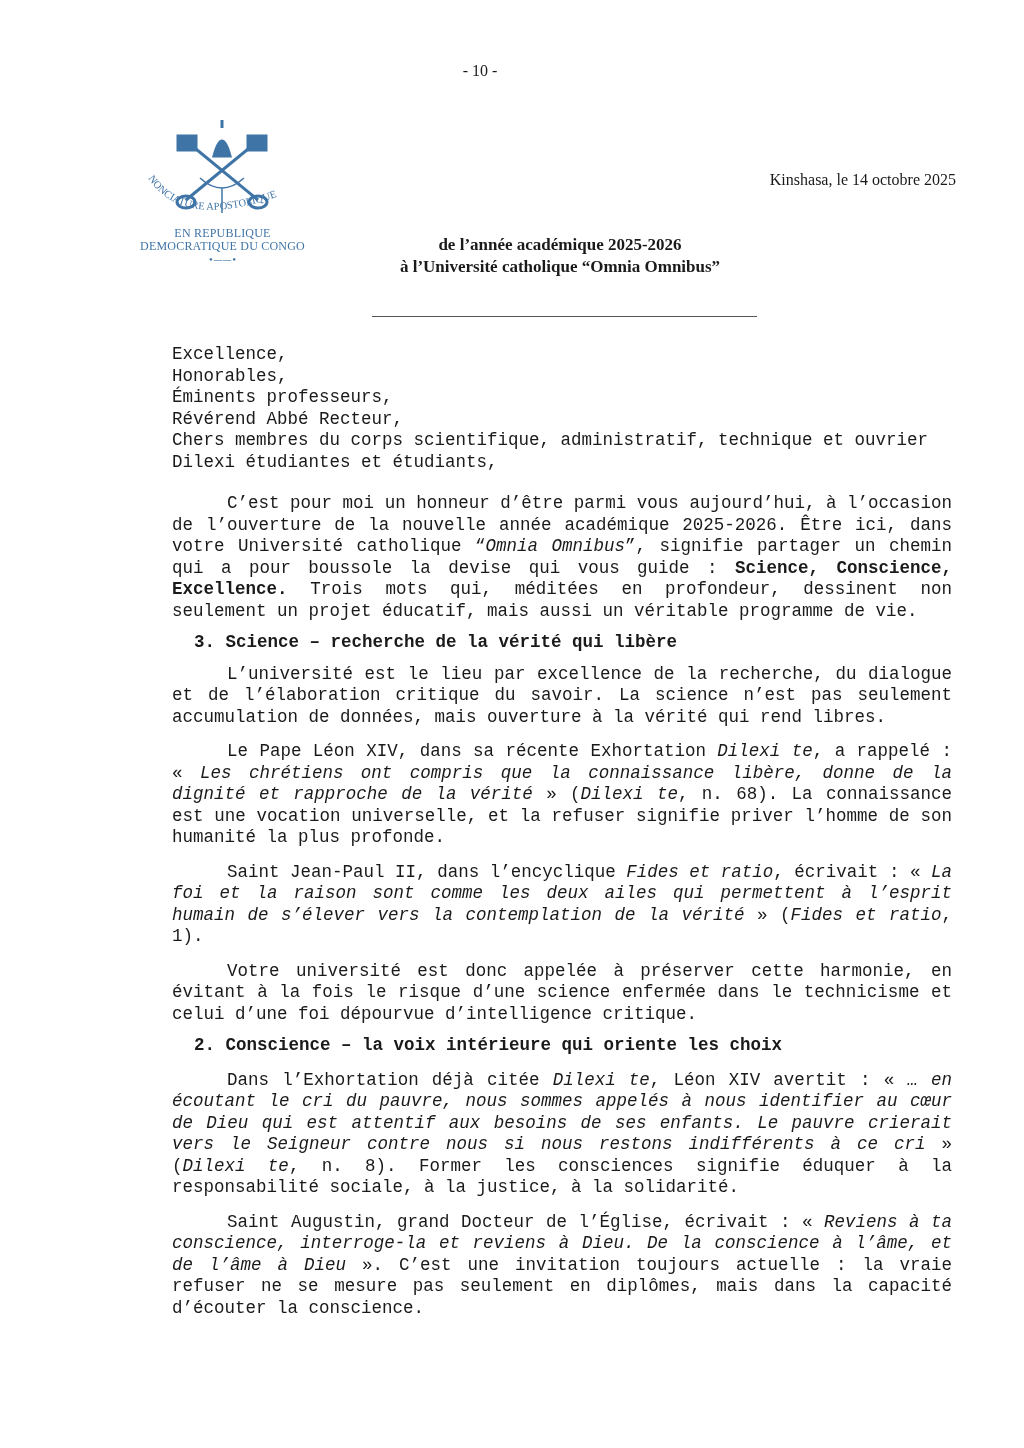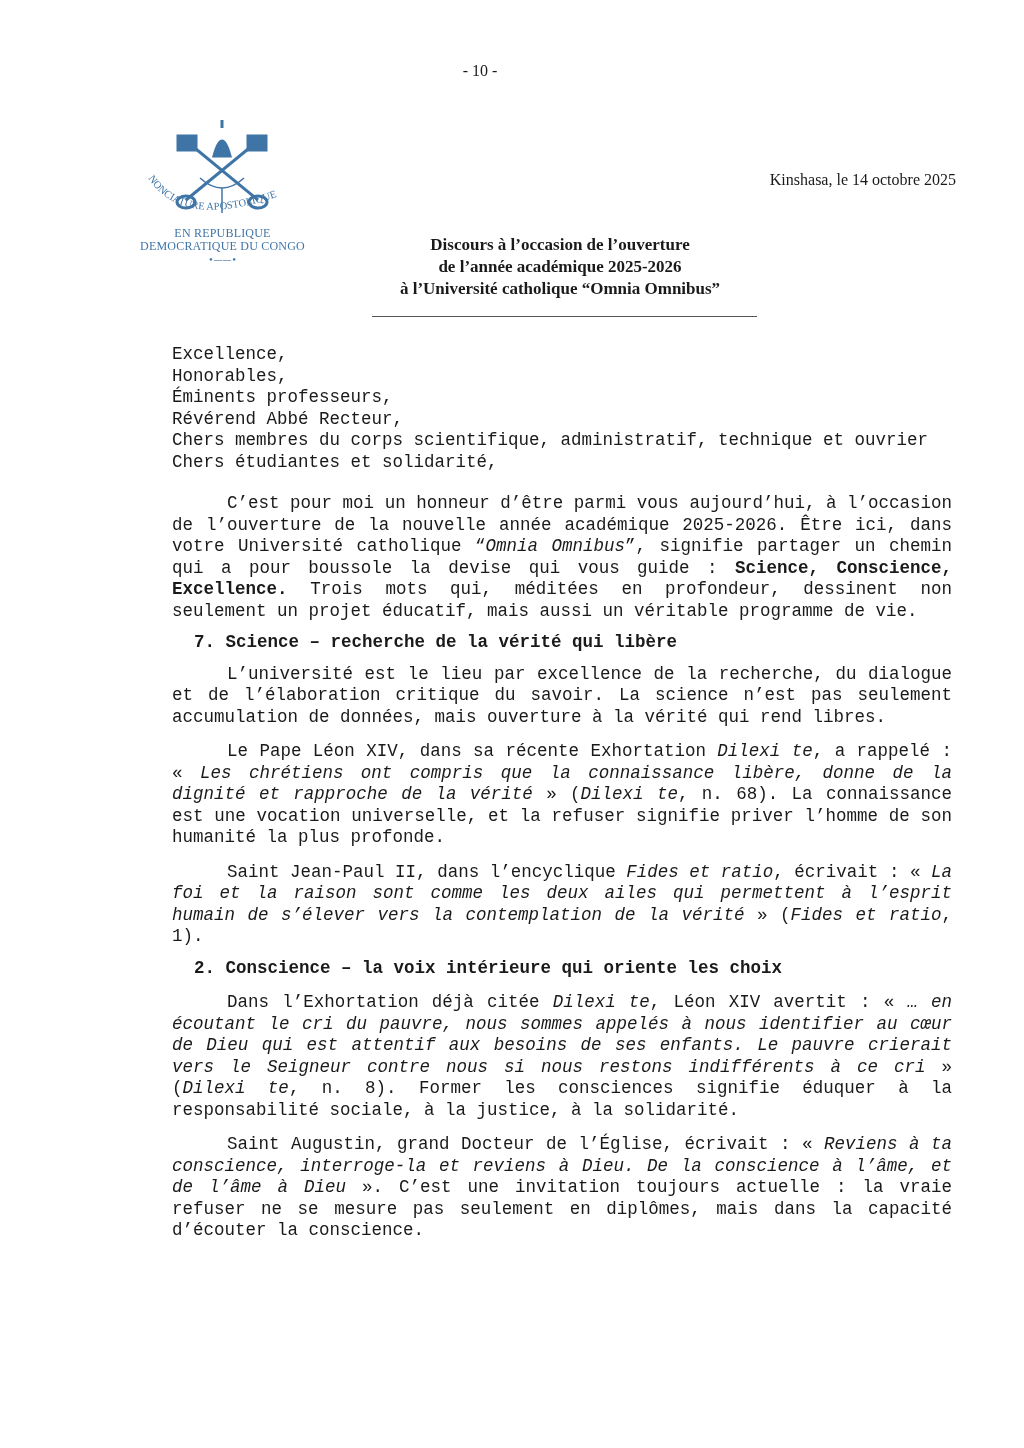--- a/index.html
+++ b/index.html
@@ -75,46 +75,46 @@
     </text>
   </svg>
   <div class="logo-line l1">EN REPUBLIQUE</div>
   <div class="logo-line l2">DEMOCRATIQUE DU CONGO</div>
   <div class="logo-dash">•——•</div>
 </div>
 
 <div class="date">Kinshasa, le 14 octobre 2025</div>
 
 <div class="title">
-  <div>Discours à l’occasion de l’ouverture</div>
   <div>de l’année académique 2025-2026</div>
   <div>à l’Université catholique “Omnia Omnibus”</div>
 </div>
 <div class="title-rule"></div>
 
 <div class="content">
   <div class="salutations">
     <div>Excellence,</div>
     <div>Honorables,</div>
     <div>Éminents professeurs,</div>
     <div>Révérend Abbé Recteur,</div>
     <div>Chers membres du corps scientifique, administratif, technique et ouvrier</div>
-    <div>Chers étudiantes et solidarité,</div>
+    <div>Dilexi étudiantes et étudiants,</div>
   </div>
 
   <p class="para p-intro"><span>C’est pour moi un honneur d’être parmi vous aujourd’hui, à l’occasion de l’ouverture de la nouvelle année académique 2025-2026. Être ici, dans votre Université catholique “</span><em>Omnia Omnibus</em><span>”, signifie partager un chemin qui a pour boussole la devise qui vous guide : </span><strong>Science, Conscience, Excellence.</strong><span> Trois mots qui, méditées en profondeur, dessinent non seulement un projet éducatif, mais aussi un véritable programme de vie.</span></p>
 
-  <div class="heading">7. Science – recherche de la vérité qui libère</div>
+  <div class="heading">3. Science – recherche de la vérité qui libère</div>
 
   <p class="para">L’université est le lieu par excellence de la recherche, du dialogue et de l’élaboration critique du savoir. La science n’est pas seulement accumulation de données, mais ouverture à la vérité qui rend libres.</p>
 
   <p class="para gap"><span>Le Pape Léon XIV, dans sa récente Exhortation </span><em>Dilexi te</em><span>, a rappelé : « </span><em>Les chrétiens ont compris que la connaissance libère, donne de la dignité et rapproche de la vérité</em><span> » (</span><em>Dilexi te</em><span>, n. 68). La connaissance est une vocation universelle, et la refuser signifie priver l’homme de son humanité la plus profonde.</span></p>
 
   <p class="para gap"><span>Saint Jean-Paul II, dans l’encyclique </span><em>Fides et ratio</em><span>, écrivait : « </span><em>La foi et la raison sont comme les deux ailes qui permettent à l’esprit humain de s’élever vers la contemplation de la vérité</em><span> » (</span><em>Fides et ratio</em><span>, 1).</span></p>
 
+  <p class="para gap">Votre université est donc appelée à préserver cette harmonie, en évitant à la fois le risque d’une science enfermée dans le technicisme et celui d’une foi dépourvue d’intelligence critique.</p>
 
   <div class="heading">2. Conscience – la voix intérieure qui oriente les choix</div>
 
 
   <p class="para gap"><span>Dans l’Exhortation déjà citée </span><em>Dilexi te</em><span>, Léon XIV avertit : « </span><em>… en écoutant le cri du pauvre, nous sommes appelés à nous identifier au cœur de Dieu qui est attentif aux besoins de ses enfants. Le pauvre crierait vers le Seigneur contre nous si nous restons indifférents à ce cri</em><span> » (</span><em>Dilexi te</em><span>, n. 8). Former les consciences signifie éduquer à la responsabilité sociale, à la justice, à la solidarité.</span></p>
 
   <p class="para gap"><span>Saint Augustin, grand Docteur de l’Église, écrivait : « </span><em>Reviens à ta conscience, interroge-la et reviens à Dieu. De la conscience à l’âme, et de l’âme à Dieu</em><span> ». C’est une invitation toujours actuelle : la vraie refuser ne se mesure pas seulement en diplômes, mais dans la capacité d’écouter la conscience.</span></p>
 </div>
 
 </body></html>

